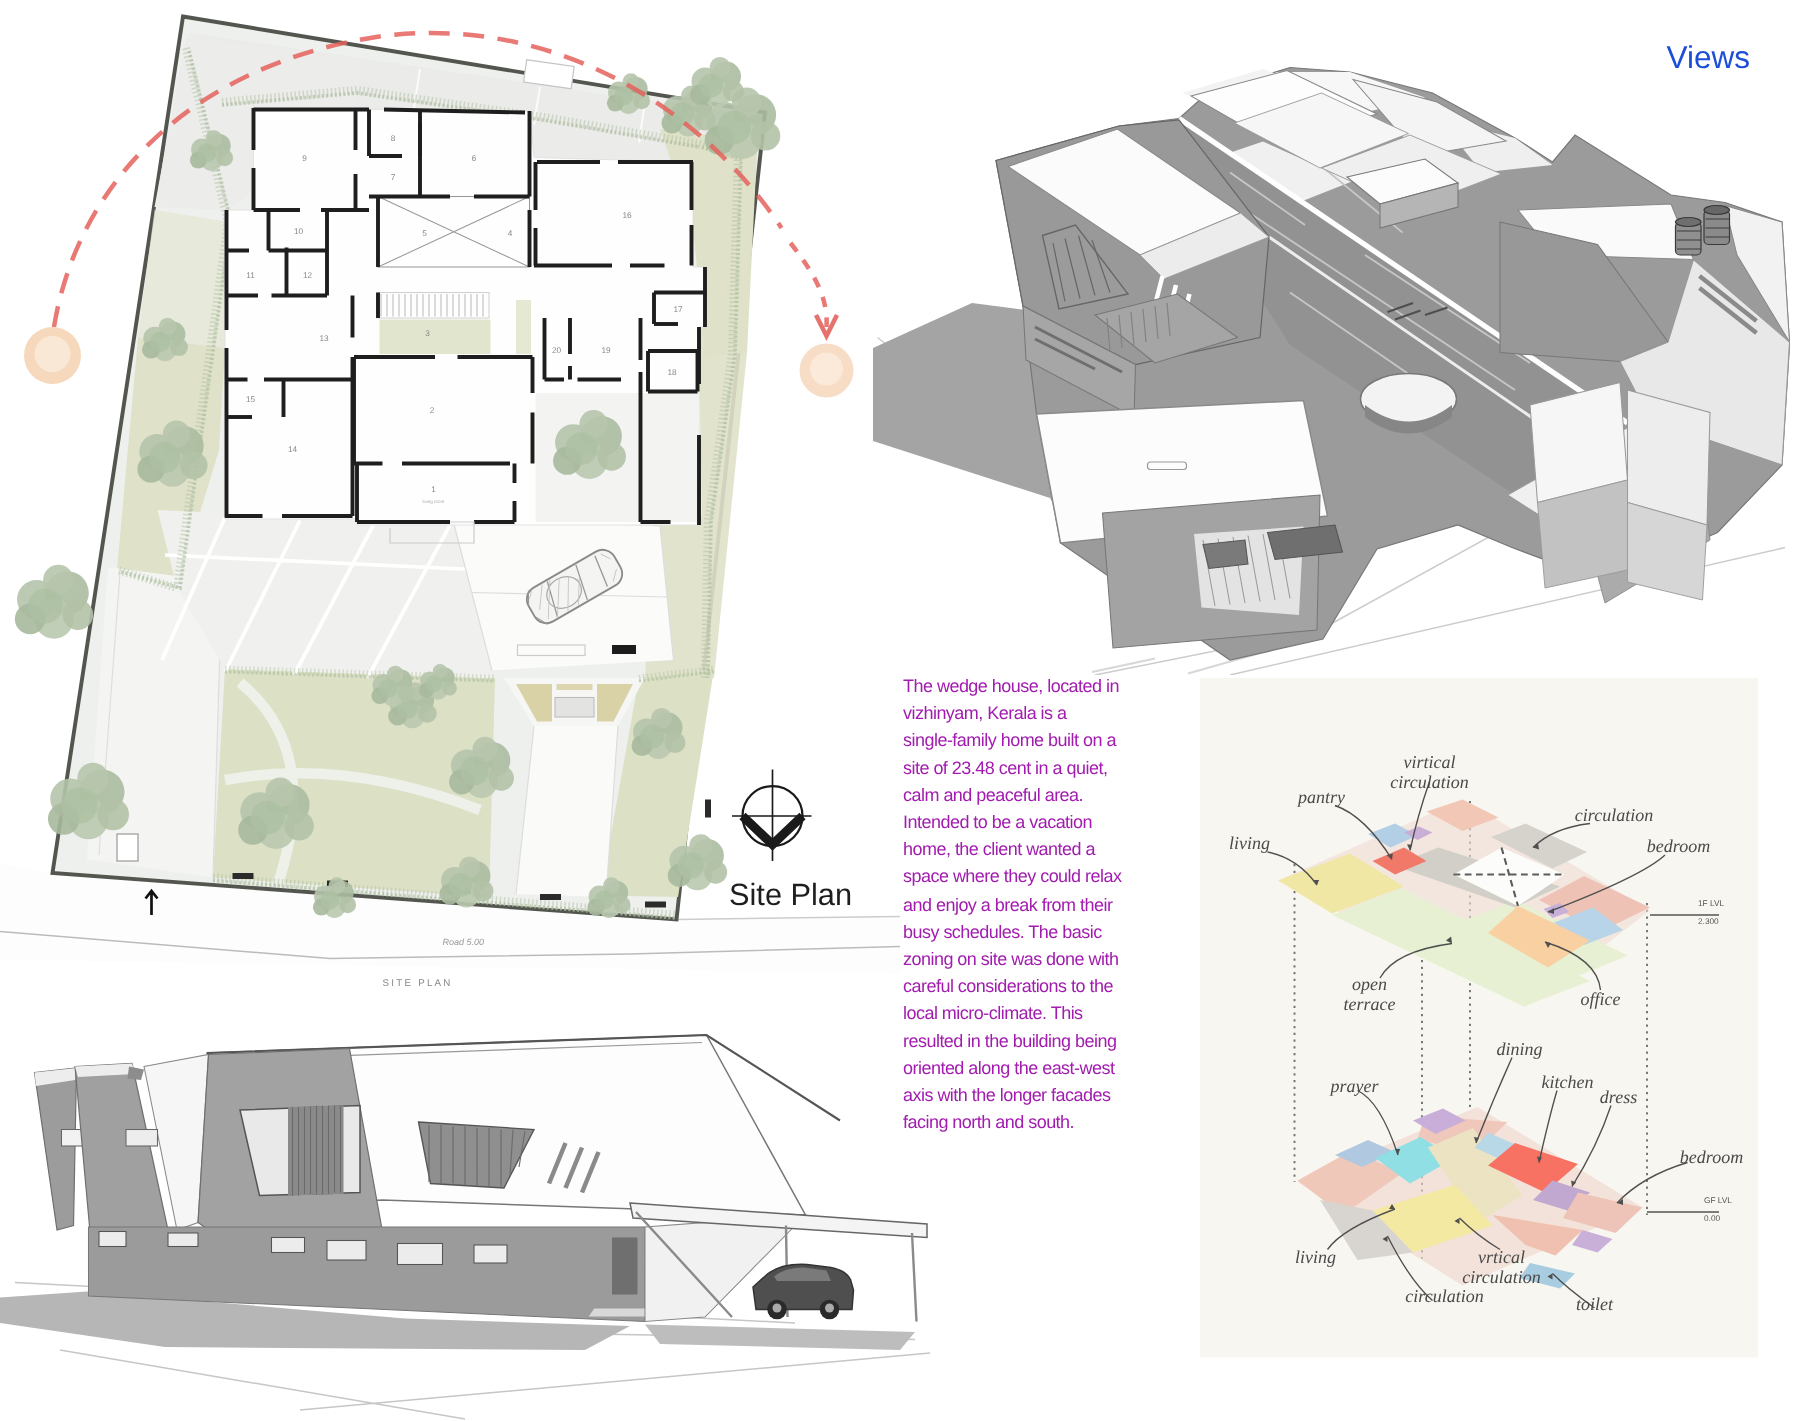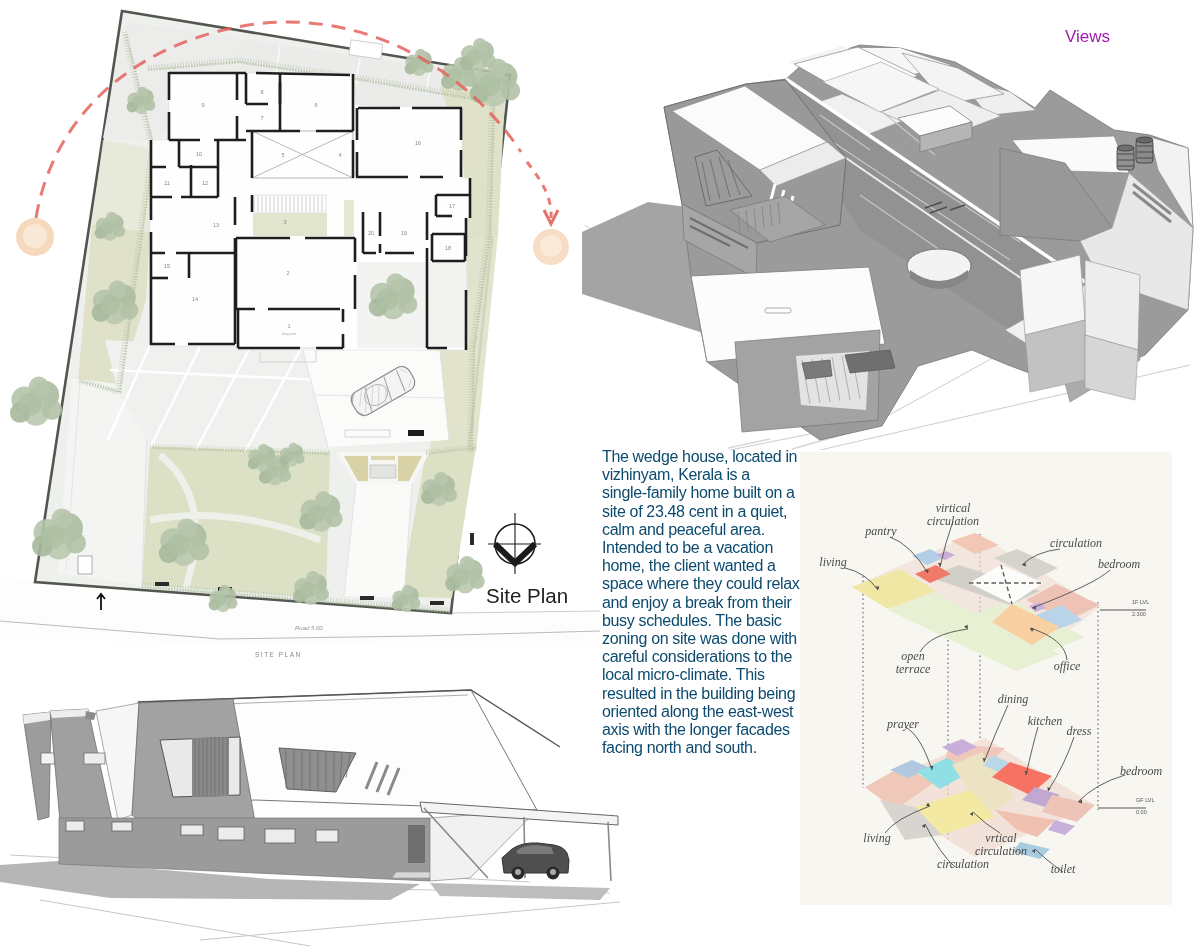--- a/index.html
+++ b/index.html
@@ -352,21 +352,21 @@
 
 <text x="486" y="603" font-size="20.5" fill="#1e1e1e" font-family="Liberation Sans">Site Plan</text>
 
 <text x="295" y="630" font-size="6" fill="#999" font-style="italic">Road 5.00</text>
 
 <text x="255" y="657" font-size="6.5" fill="#888" letter-spacing="1.5">SITE PLAN</text>
 
 <path d="M101 610 L101 595 M97 599 L101 594 L105 599" stroke="#111" stroke-width="1.8" fill="none"></path>
 </svg>
 
-<div class="abs" style="left:1065px;top:27px;font-size:17px;color:#a21caf">Views</div>
+<div class="abs" style="left:1111px;top:27px;font-size:21px;color:#1d4ed8">Views</div>
 
 <svg class="abs" style="left:580px;top:20px" width="620" height="430" viewBox="0 0 620 430">
 
 <path d="M600 235 L300 400 L150 430 M5 205 L95 275 M240 430 L610 345" stroke="#ccc" stroke-width="1" fill="none"></path>
 
 <path d="M212 429 L272 412 M148 428 L190 419" stroke="#d7d7d7" stroke-width="1.5" fill="none"></path>
 
 <path d="M2 212 L68 182 L130 190 L195 240 L160 300 L120 312 L2 274 Z" fill="#a4a4a4"></path>
 
 <path d="M120 312 L160 300 L240 330 L290 395 L240 408 L140 350 Z" fill="#a8a8a8"></path>
@@ -456,21 +456,21 @@
 <rect x="537" y="128" width="17" height="22" rx="3" fill="#909090"></rect>
 <rect x="556" y="120" width="17" height="23" rx="3" fill="#8a8a8a"></rect>
 <path d="M538 134 L554 134 M538 140 L554 140 M538 146 L554 146 M557 126 L573 126 M557 132 L573 132 M557 138 L573 138" fill="none"></path>
 <ellipse cx="545.5" cy="128" rx="8.5" ry="3" fill="#6f6f6f"></ellipse>
 <ellipse cx="564.5" cy="120" rx="8.5" ry="3" fill="#676767"></ellipse>
 </g>
 
 <path d="M345 188 L362 182 M350 193 L367 187 M370 190 L385 185" stroke="#4f4f4f" stroke-width="1.5" fill="none"></path>
 </svg>
 
-<div class="abs" style="left:602px;top:448px;white-space:nowrap;font-size:16px;line-height:18.2px;color:#0c4a6e;letter-spacing:-0.35px">
+<div class="abs" style="left:602px;top:448px;white-space:nowrap;font-size:12px;line-height:18.2px;color:#a21caf;letter-spacing:-0.35px">
 The wedge house, located in<br>vizhinyam, Kerala is a<br>single-family home built on a<br>site of 23.48 cent in a quiet,<br>calm and peaceful area.<br>Intended to be a vacation<br>home, the client wanted a<br>space where they could relax<br>and enjoy a break from their<br>busy schedules. The basic<br>zoning on site was done with<br>careful considerations to the<br>local micro-climate. This<br>resulted in the building being<br>oriented along the east-west<br>axis with the longer facades<br>facing north and south.
 </div>
 
 <svg class="abs" style="left:0;top:650px" width="640" height="297" viewBox="0 0 640 297">
 
 <path d="M10 205 L530 232 M40 250 L310 296 M200 290 L620 252 M320 238 L610 243" stroke="#c6c6c6" stroke-width="1" fill="none"></path>
 
 <path d="M0 215 L58 211 L270 229 L420 234 L390 250 L110 248 L0 232 Z" fill="#b6b6b6"></path>
 
 <path d="M138 52 L471 40 L537 160 L255 150 L140 156 Z" fill="#fdfdfd" stroke="#777" stroke-width="1"></path>

